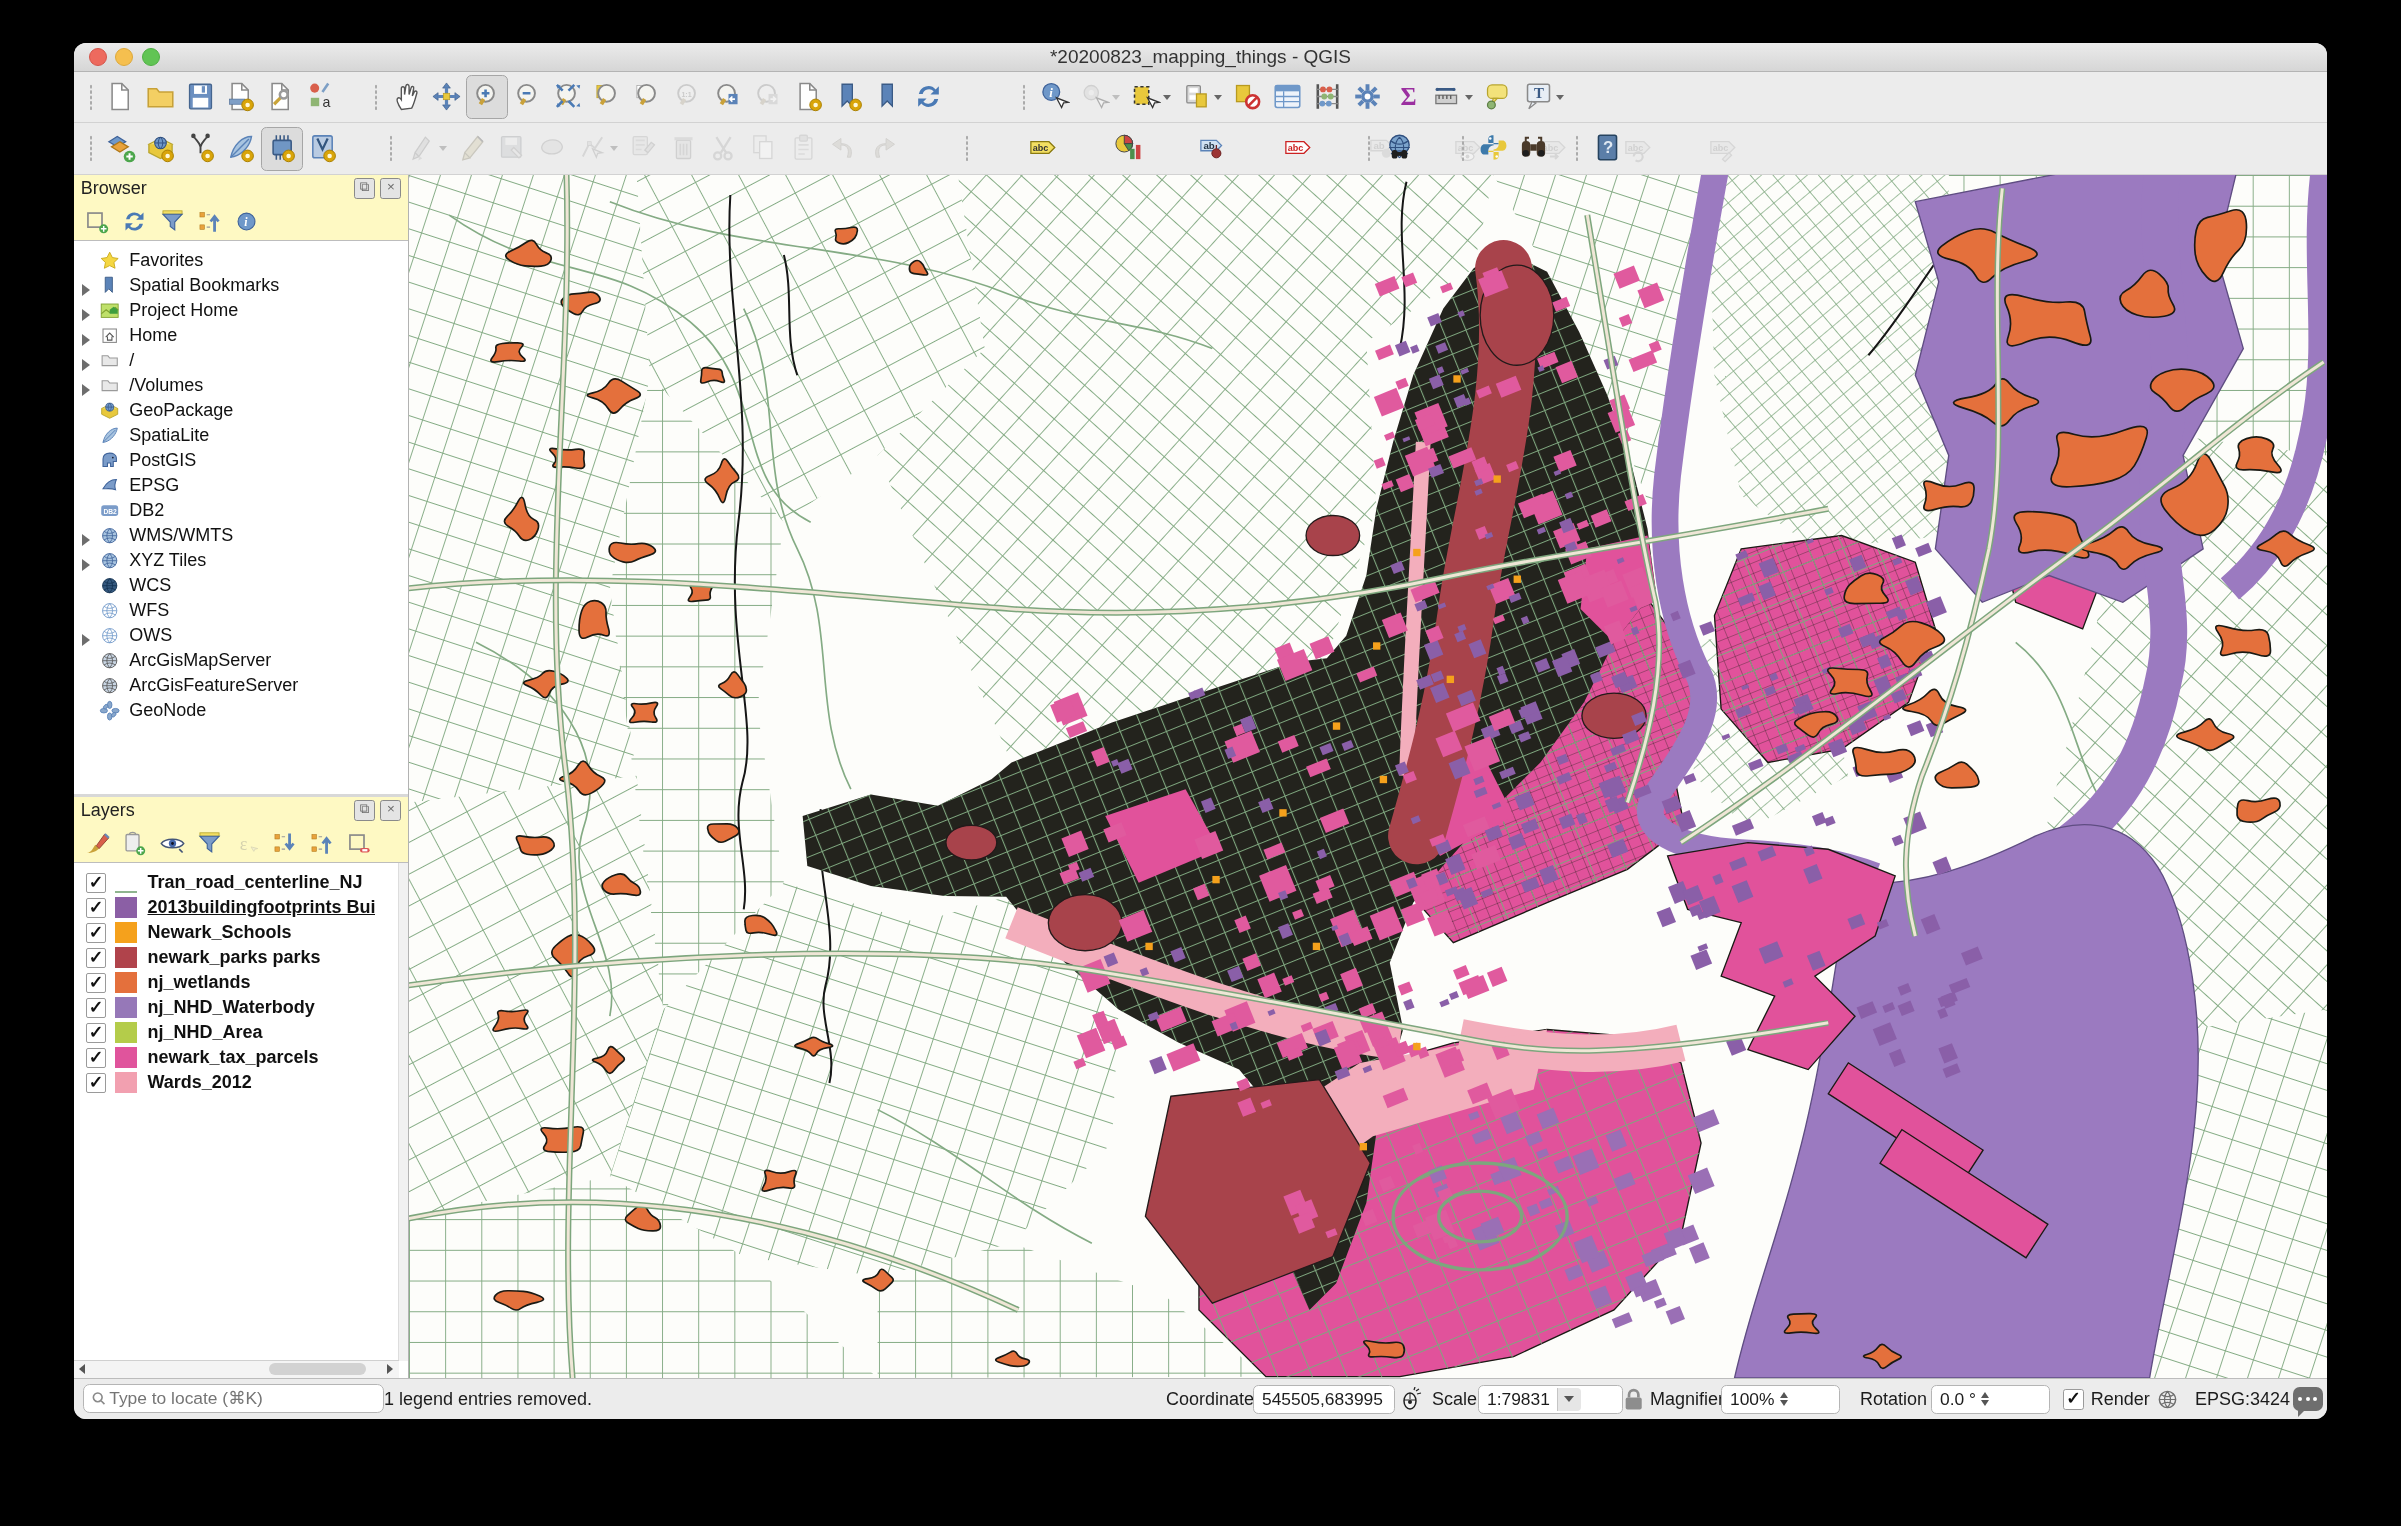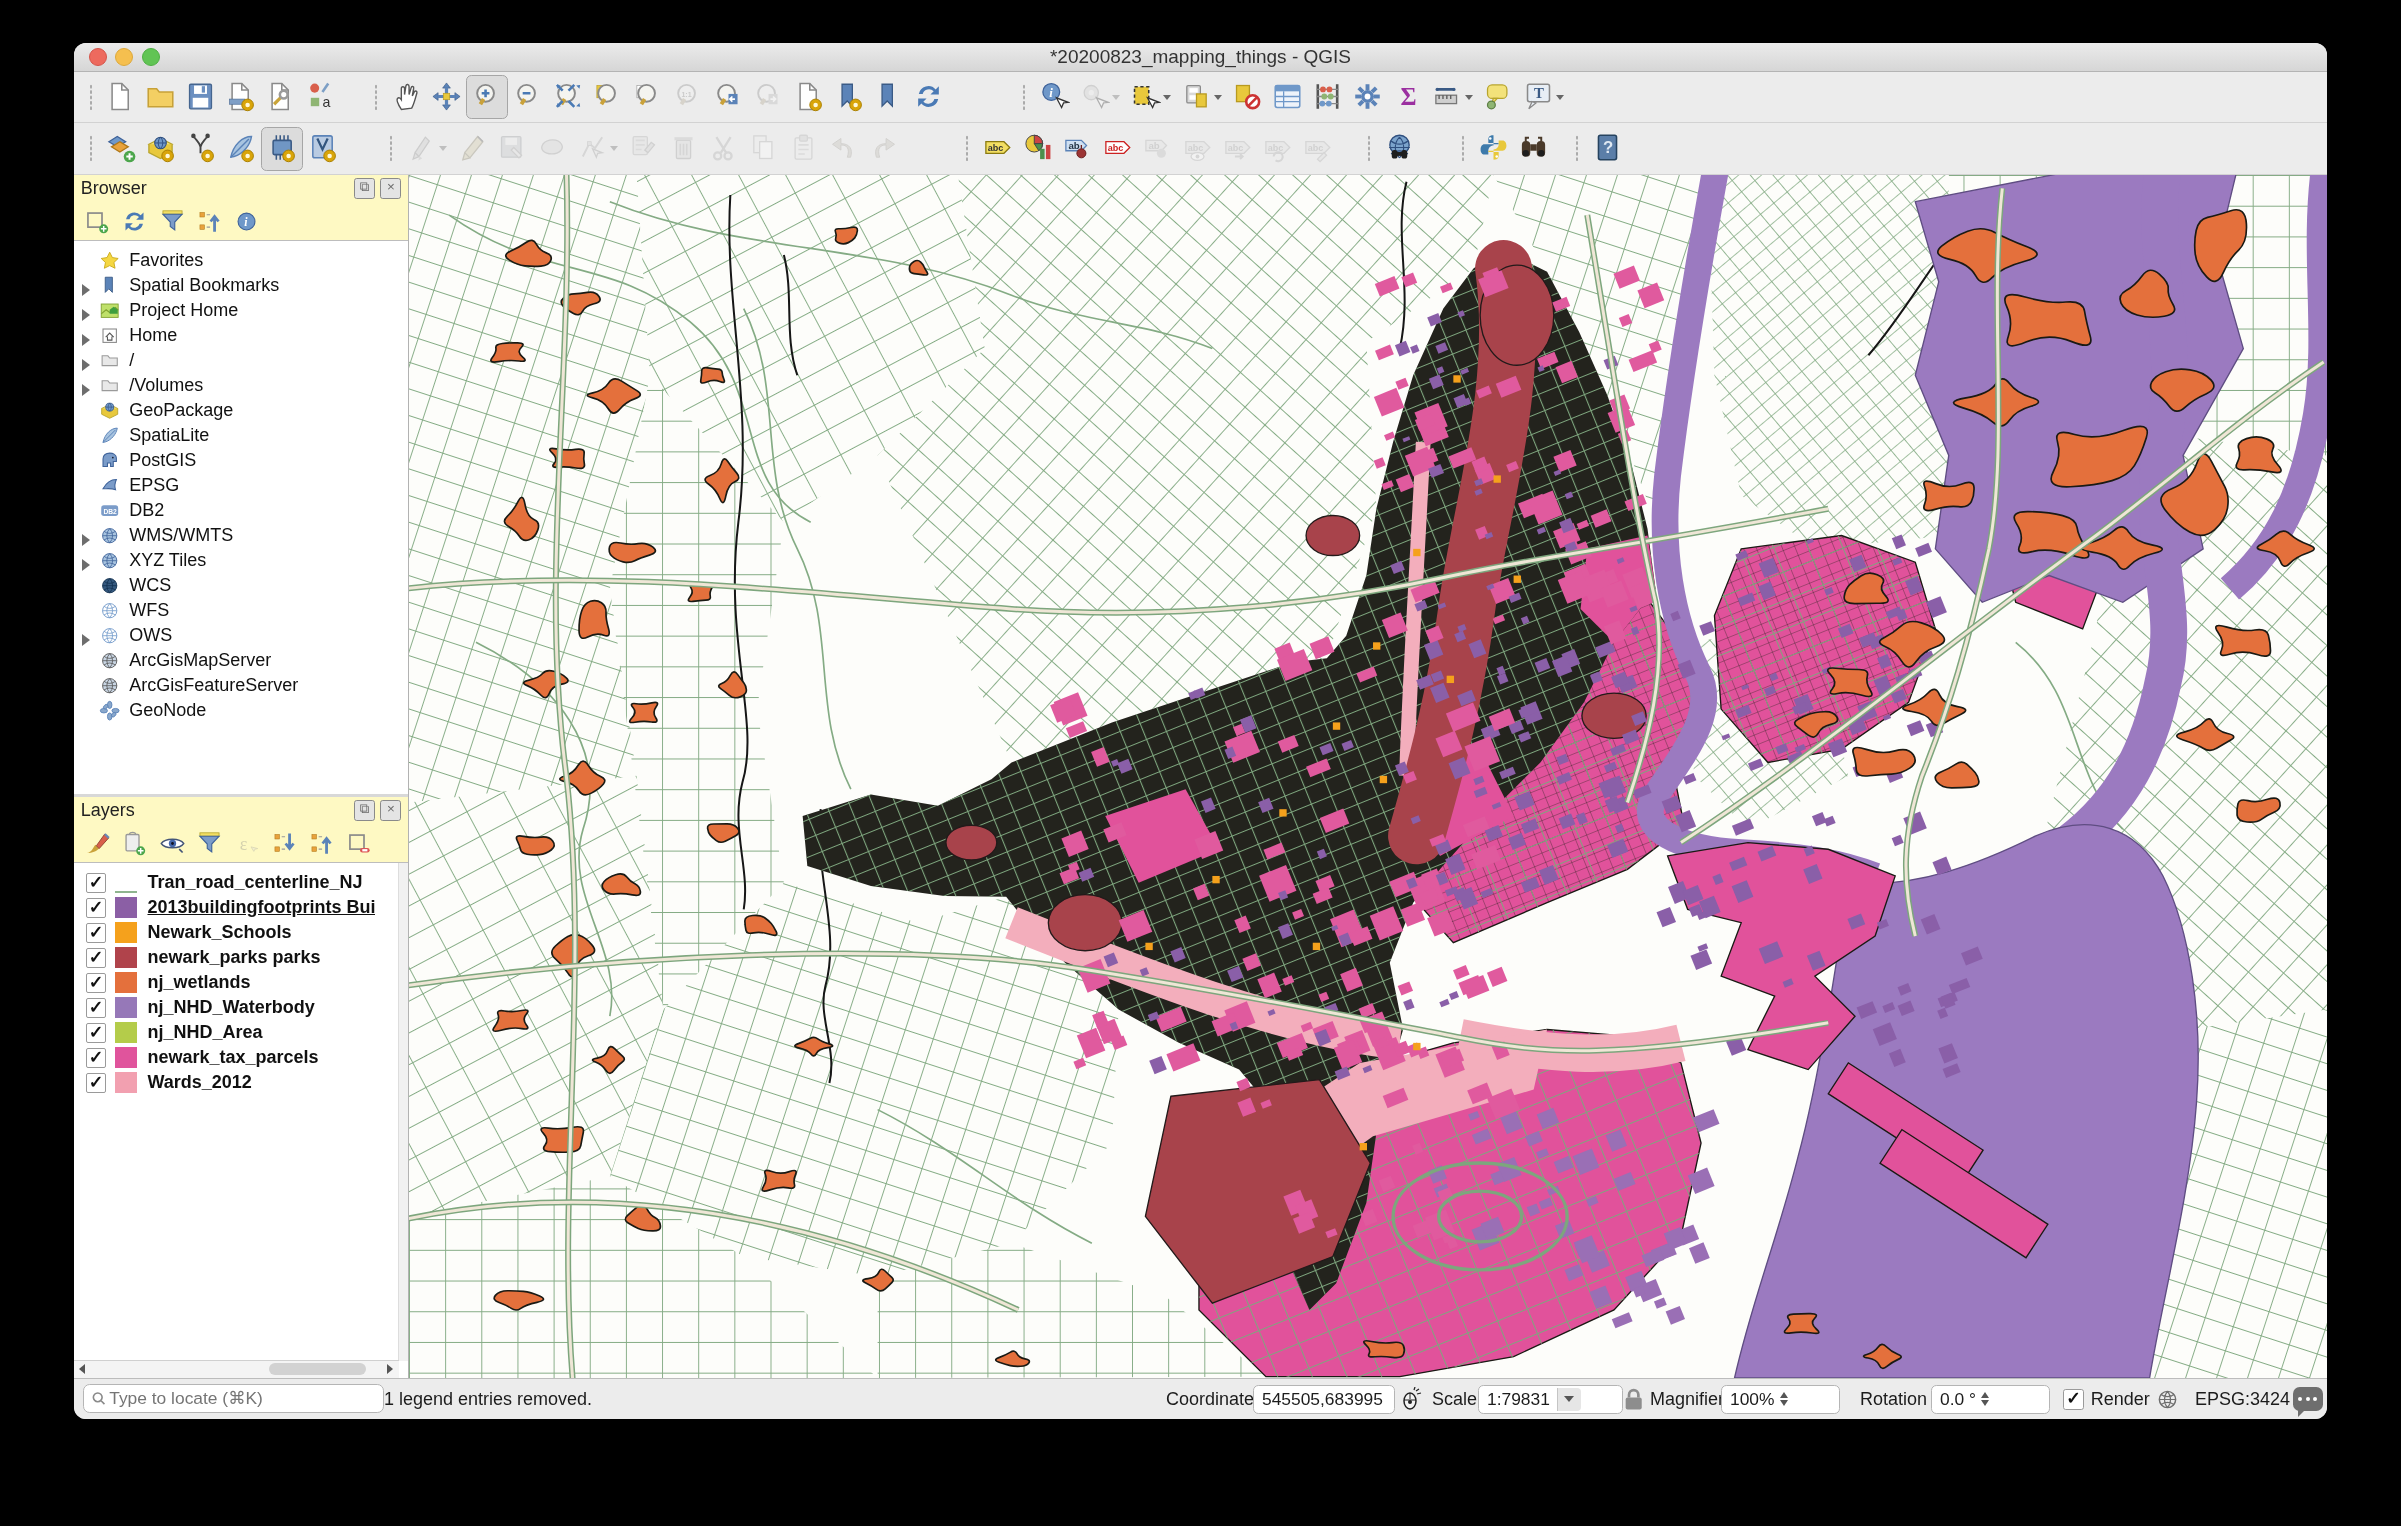--- a/index.html
+++ b/index.html
@@ -480,21 +480,21 @@
           <span><svg viewBox="0 0 48 48" width="31" height="31">
               <path d="M35 39c4-13-2-21-15-21v-8L7 19l13 9v-8c10 0 14 6 10 19z" fill="#cabb9e" stroke="#a79a7c" stroke-width="1.5"></path>
             </svg></span>
         </div>
         <div class="tb dis">
           <span><svg viewBox="0 0 48 48" width="31" height="31">
               <path d="M13 39c-4-13 2-21 15-21v-8l13 9l-13 9v-8c-10 0-14 6-10 19z" fill="#cabb9e" stroke="#a79a7c" stroke-width="1.5"></path>
             </svg></span>
         </div>
       </div>
-      <div class="grp" style="left: 891px;">
+      <div class="grp" style="left: 891px; gap: 45px;">
         <div class="tb">
           <span><svg viewBox="0 0 48 48" width="31" height="31">
               <path d="M6 15h28l9 9l-9 9H6z" fill="#f3df63" stroke="#8a7a10" stroke-width="2"></path>
               <text x="9" y="30" font-size="14" font-weight="bold" fill="#333" font-family="Liberation Sans">abc</text>
             </svg></span>
         </div>
         <div class="tb">
           <span><svg viewBox="0 0 48 48" width="31" height="31">
               <circle cx="19" cy="18" r="13" fill="#e8c83c" stroke="#444" stroke-width="1.5"></circle>
               <path d="M19 18V5A13 13 0 0 1 32 18z" fill="#cc4444" stroke="#444" stroke-width="1.5"></path>

